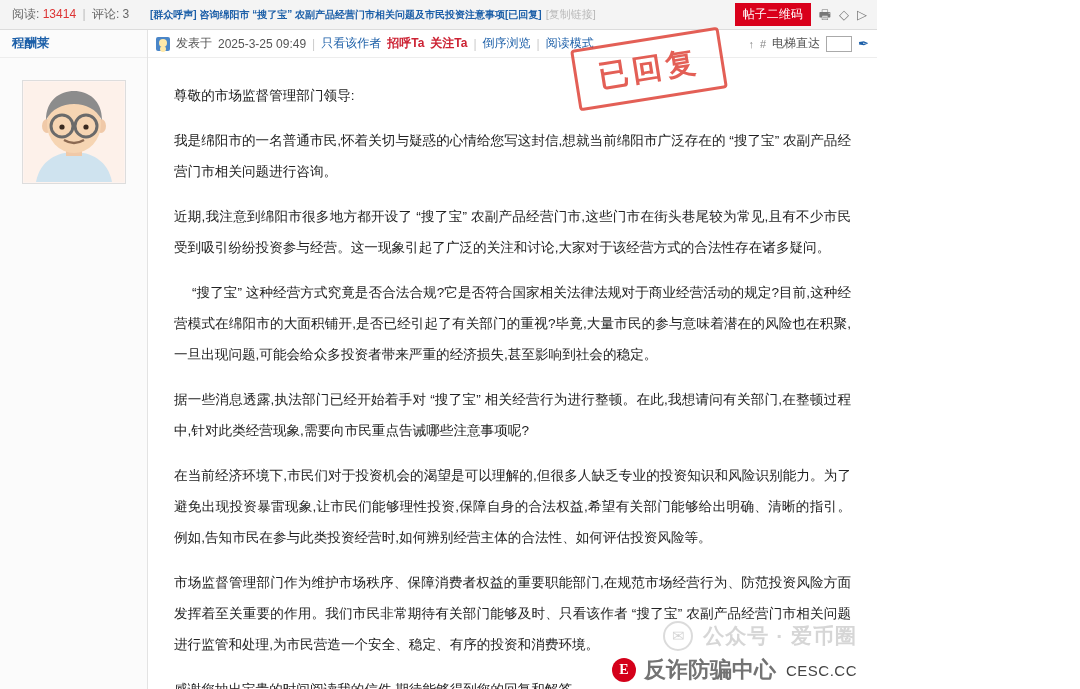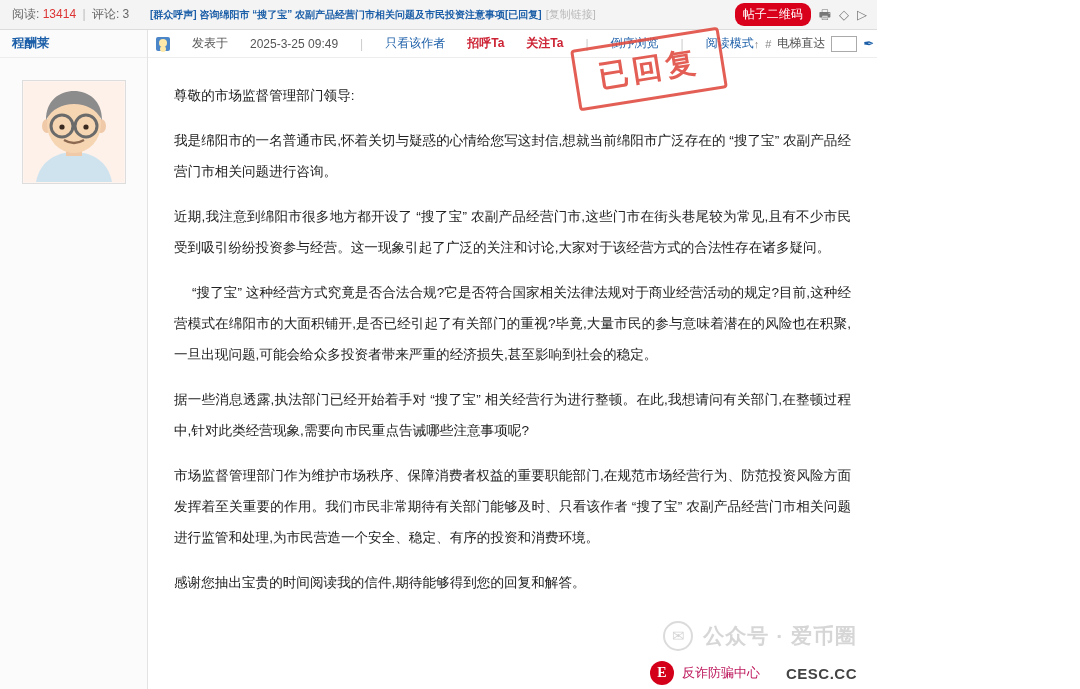--- a/index.html
+++ b/index.html
@@ -57,21 +57,21 @@
     display: flex;
     align-items: center;
     gap: 8px;
     padding-right: 10px;
   }
   .qr-btn {
     background: #d9001b;
     color: #fff;
     font-size: 12px;
     padding: 3px 8px;
-    border-radius: 9px;
+    border-radius: 0;
     white-space: nowrap;
   }
   .ico {
     font-size: 13px;
     color: #777;
     line-height: 1;
   }
 
   
   .content {
@@ -117,21 +117,21 @@
   .meta {
     height: 28px;
     border-bottom: 1px solid #ededed;
     display: flex;
     align-items: center;
     font-size: 12px;
     color: #666;
     padding: 0 8px 0 8px;
     background: #fff;
   }
-  .meta-left { display: flex; align-items: center; gap: 22px; white-space: nowrap; }
+  .meta-left { display: flex; align-items: center; gap: 6px; white-space: nowrap; }
   .meta-badge {
     width: 14px; height: 14px;
     background: #4a86c8;
     border-radius: 2px;
     position: relative;
     flex: 0 0 auto;
   }
   .meta-badge::after {
     content: "";
     position: absolute;
@@ -229,29 +229,29 @@
   .anti-logo {
     width: 24px; height: 24px;
     border-radius: 50%;
     background: #d4001a;
     color: #fff;
     display: flex; align-items: center; justify-content: center;
     font-size: 14px; font-weight: bold;
     font-family: "Liberation Serif", serif;
   }
   .anti-text {
-    font-size: 13px;
-    font-weight: normal;
-    color: #be185d;
+    font-size: 22px;
+    font-weight: bold;
+    color: #737373;
   }
   .anti-site {
     font-size: 15px;
-    font-weight: bold;
+    font-weight: normal;
     color: #444;
-    margin-left: 18px;
+    margin-left: 2px;
     letter-spacing: .5px;
   }
 </style>
 </head>
 <body>
 
 <div class="page">
 
   <div class="topbar">
     <div class="stats">
@@ -331,20 +331,21 @@
       </div>
 
       <div class="stamp">已回复</div>
 
       <div class="letter">
         <p>尊敬的市场监督管理部门领导:</p>
         <p>我是绵阳市的一名普通市民,怀着关切与疑惑的心情给您写这封信,想就当前绵阳市广泛存在的 “搜了宝” 农副产品经营门市相关问题进行咨询。</p>
         <p>近期,我注意到绵阳市很多地方都开设了 “搜了宝” 农副产品经营门市,这些门市在街头巷尾较为常见,且有不少市民受到吸引纷纷投资参与经营。这一现象引起了广泛的关注和讨论,大家对于该经营方式的合法性存在诸多疑问。</p>
         <p class="indent">“搜了宝” 这种经营方式究竟是否合法合规?它是否符合国家相关法律法规对于商业经营活动的规定?目前,这种经营模式在绵阳市的大面积铺开,是否已经引起了有关部门的重视?毕竟,大量市民的参与意味着潜在的风险也在积聚,一旦出现问题,可能会给众多投资者带来严重的经济损失,甚至影响到社会的稳定。</p>
         <p>据一些消息透露,执法部门已经开始着手对 “搜了宝” 相关经营行为进行整顿。在此,我想请问有关部门,在整顿过程中,针对此类经营现象,需要向市民重点告诫哪些注意事项呢?</p>
+        <p>在当前经济环境下,市民们对于投资机会的渴望是可以理解的,但很多人缺乏专业的投资知识和风险识别能力。为了避免出现投资暴雷现象,让市民们能够理性投资,保障自身的合法权益,希望有关部门能够给出明确、清晰的指引。例如,告知市民在参与此类投资经营时,如何辨别经营主体的合法性、如何评估投资风险等。</p>
         <p>市场监督管理部门作为维护市场秩序、保障消费者权益的重要职能部门,在规范市场经营行为、防范投资风险方面发挥着至关重要的作用。我们市民非常期待有关部门能够及时、只看该作者 “搜了宝” 农副产品经营门市相关问题进行监管和处理,为市民营造一个安全、稳定、有序的投资和消费环境。</p>
         <p>感谢您抽出宝贵的时间阅读我的信件,期待能够得到您的回复和解答。</p>
       </div>
 
     </div>
   </div>
 
   <div class="wm-public">
     <span class="wm-circle">✉</span>
     <span class="wm-text">公众号 · 爱币圈</span>

